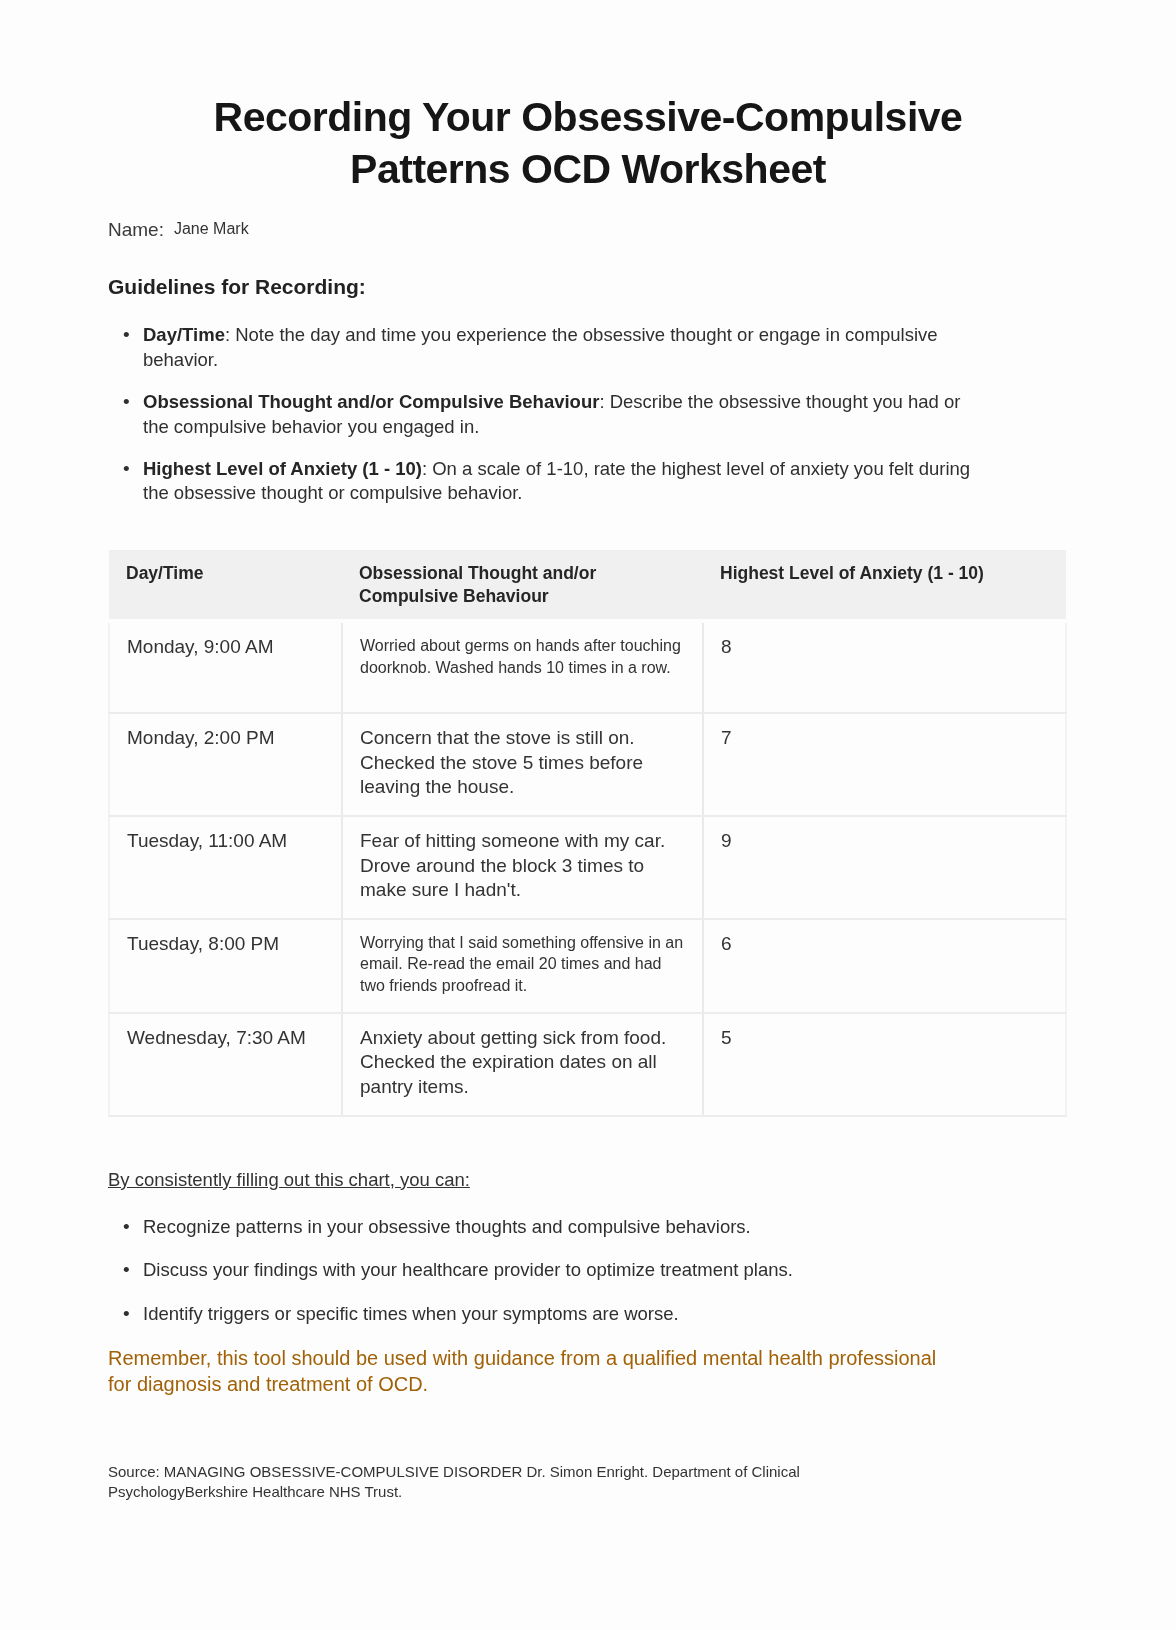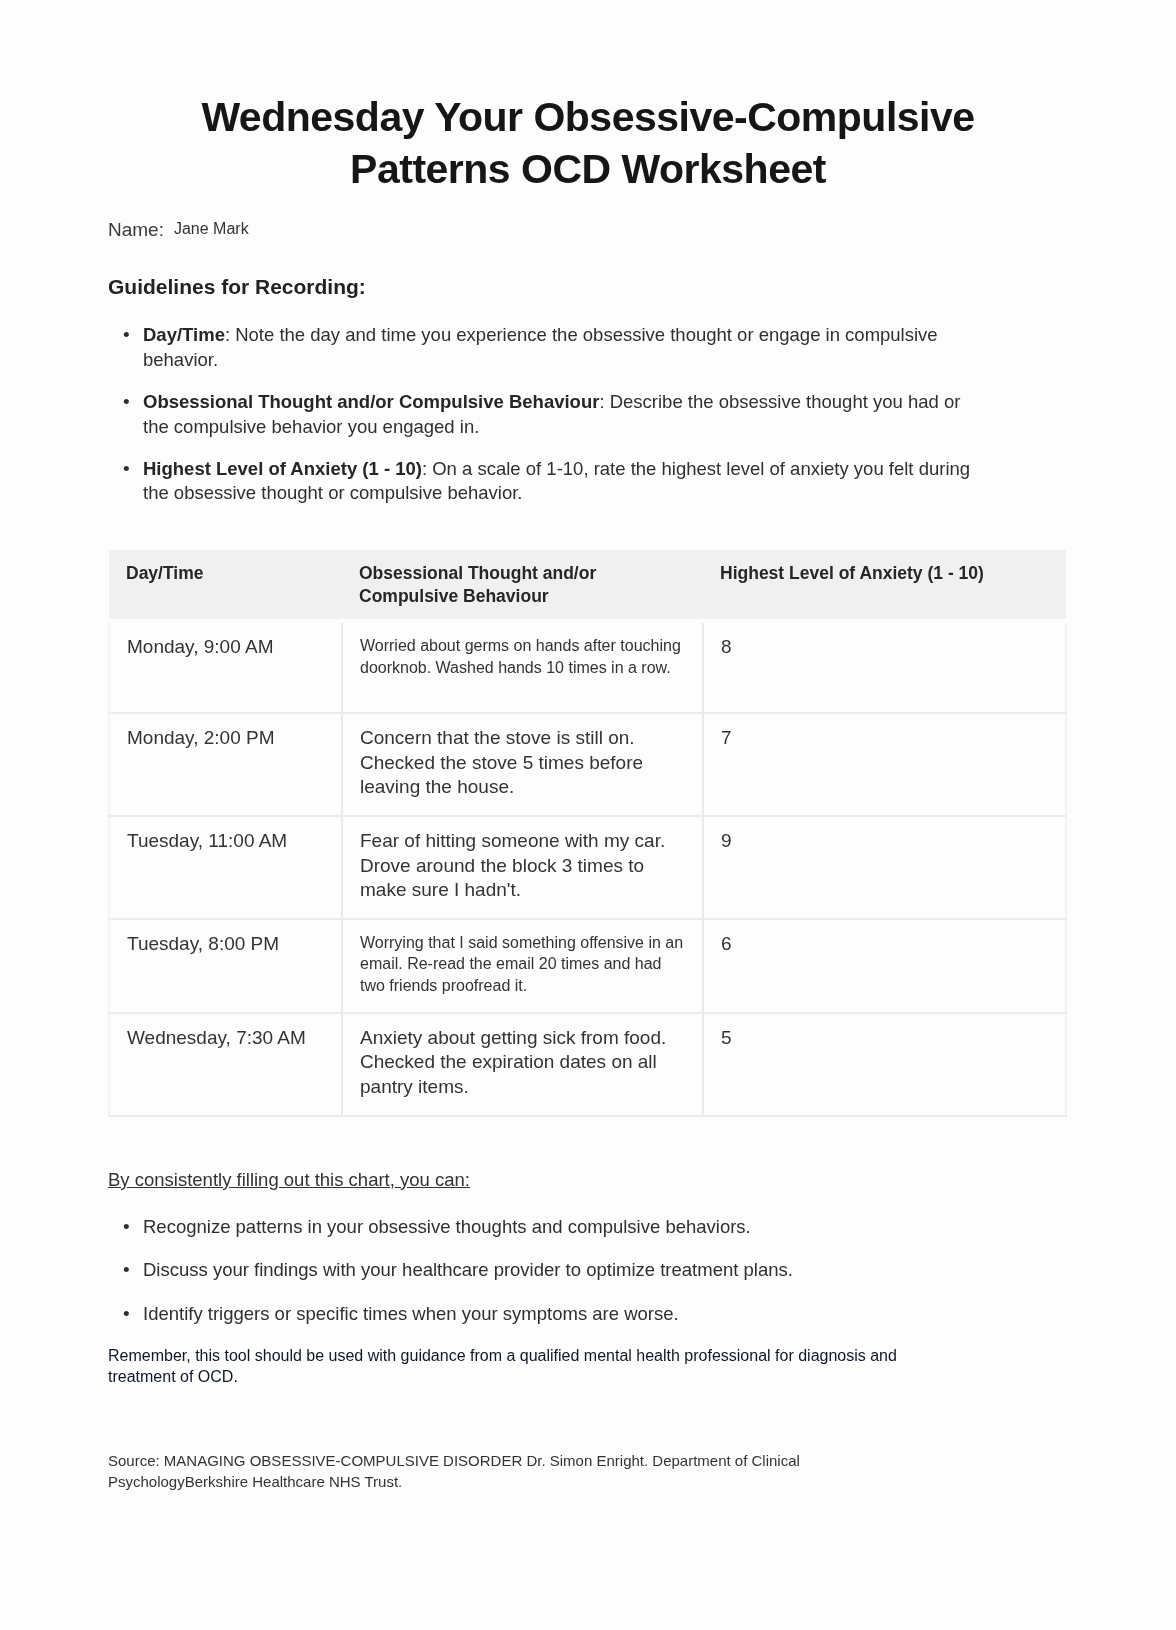--- a/index.html
+++ b/index.html
@@ -117,39 +117,39 @@
   }
   table.log-table td.cell-anxiety {
     border-right: 2px solid #f3f3f3;
   }
   table.log-table tbody tr { height: 92px; }
   
   .intro { margin-top: 52px; font-size: 18.5px; color: #333; text-decoration: underline; }
   ul.summary-list { margin-top: 24px; }
   ul.summary-list li { margin-bottom: 19px; }
   .reminder {
-    font-size: 16px;
+    font-size: 20px;
     line-height: 1.32;
     max-width: 845px;
-    color: #0f172a;
+    color: #a16207;
   }
   .source {
     margin-top: 64px;
     font-size: 15px;
     line-height: 1.35;
     max-width: 830px;
     color: #333;
   }
 </style>
 </head>
 <body>
 
 <div class="page">
 
-  <h1 class="title">Wednesday Your Obsessive-Compulsive Patterns OCD Worksheet</h1>
+  <h1 class="title">Recording Your Obsessive-Compulsive Patterns OCD Worksheet</h1>
 
   <div class="name-line">
     <span>Name:</span><span class="name-value">Jane Mark</span>
   </div>
 
   <h2 class="section-heading">Guidelines for Recording:</h2>
 
   <ul class="bullets guideline-list">
     <li><span class="term">Day/Time</span><span>: Note the day and time you experience the obsessive thought or engage in compulsive behavior.</span></li>
     <li><span class="term">Obsessional Thought and/or Compulsive Behaviour</span><span>: Describe the obsessive thought you had or the compulsive behavior you engaged in.</span></li>

